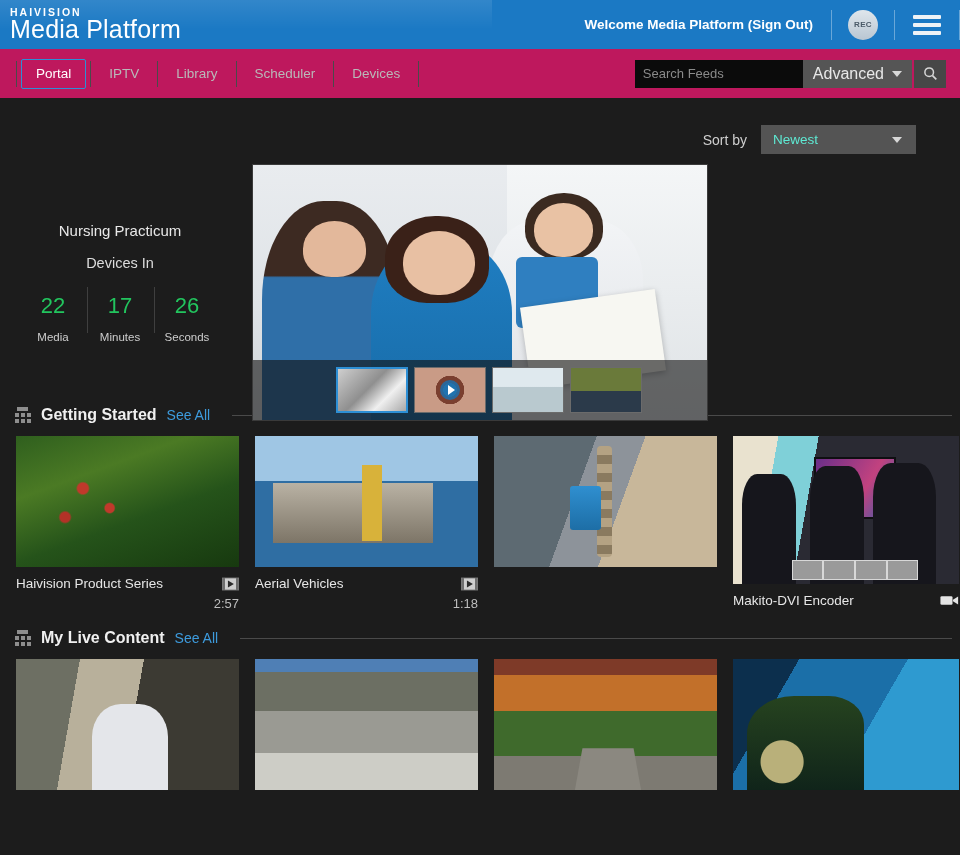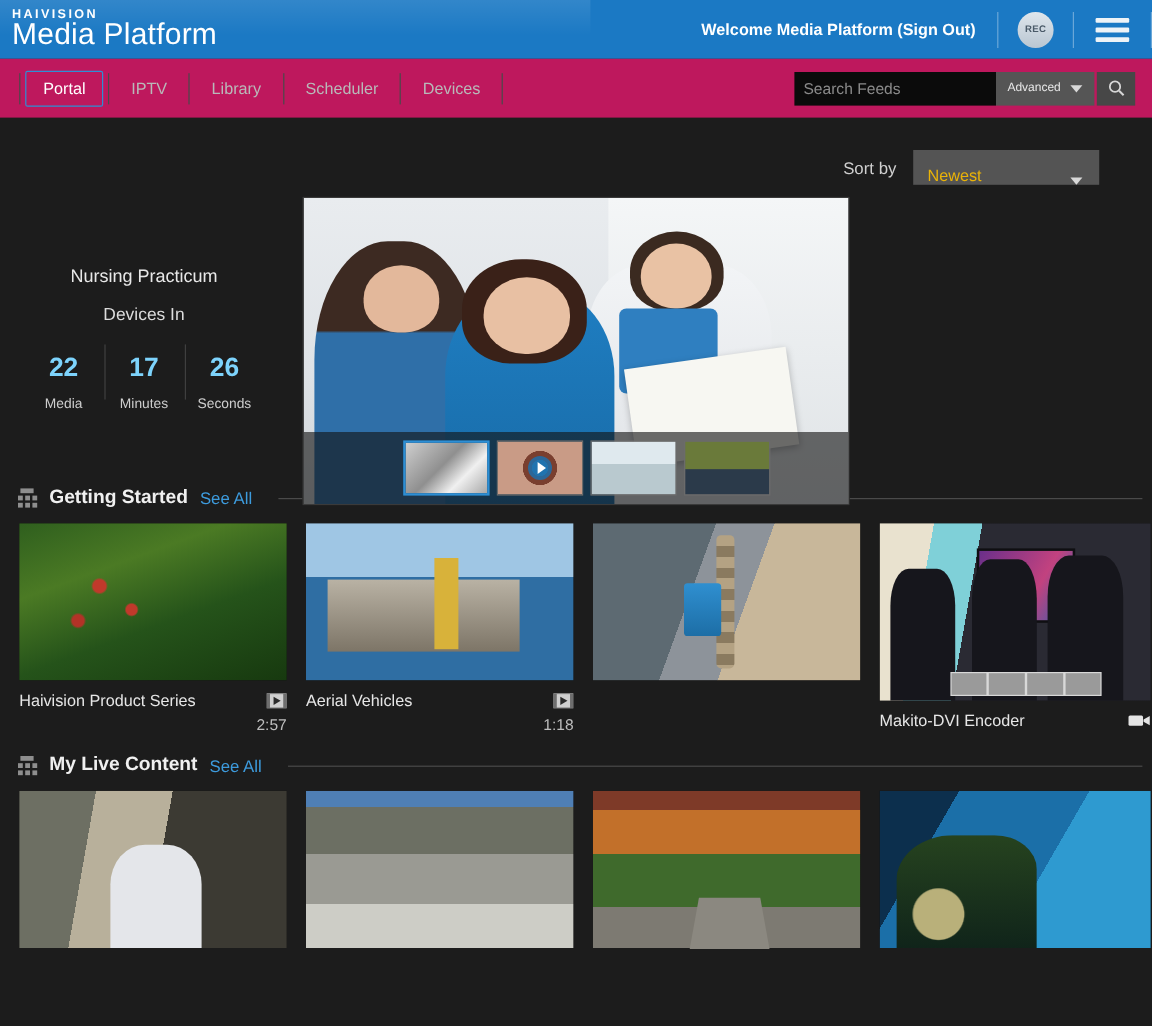--- a/index.html
+++ b/index.html
@@ -72,61 +72,61 @@
   .searchwrap {
     margin-left: auto; margin-right: 14px; display: flex; align-items: center; height: 28px;
   }
   .search-input {
     width: 168px; height: 28px; background: #0b0b0b; border: none;
     color: #cccccc; font-size: 13px; padding: 0 8px;
     font-family: "Liberation Sans", sans-serif;
   }
   .search-input::placeholder { color: #8a8a8a; }
   .adv-btn {
-    height: 28px; background: #555555; color: #e8e8e8; font-size: 10px;
+    height: 28px; background: #555555; color: #e8e8e8; font-size: 16px;
     display: flex; align-items: center; gap: 8px; padding: 0 10px; cursor: pointer;
   }
   .caret-dn {
     width: 0; height: 0; border-left: 5px solid transparent;
     border-right: 5px solid transparent; border-top: 6px solid #d8d8d8;
   }
   .search-go {
     height: 28px; width: 32px; background: #474747; margin-left: 2px;
     display: flex; align-items: center; justify-content: center; cursor: pointer;
   }
 
   
   .sortrow {
     display: flex; align-items: center; justify-content: flex-end;
     padding: 27px 44px 0 0;
   }
   .sort-label { color: #cfcfcf; font-size: 14px; margin-right: 14px; }
   .sort-select {
-    width: 155px; height: 29px; background: #545454; color: #eab308;
-    font-size: 13.5px; display: flex; align-items: flex-end;
+    width: 155px; height: 29px; background: #545454; color: #5eead4;
+    font-size: 13.5px; display: flex; align-items: center;
     padding: 0 12px; cursor: pointer; position: relative;
   }
   .sort-select .caret-dn { position: absolute; right: 14px; }
 
   
   .hero-area { position: relative; height: 228px; margin-top: 10px; }
   .countdown {
     position: absolute; left: 0; top: 58px; width: 240px; text-align: center;
   }
   .cd-title { color: #e8e8e8; font-size: 15px; margin-bottom: 16px; }
   .cd-sub { color: #dcdcdc; font-size: 14.5px; margin-bottom: 22px; }
   .cd-units { display: flex; justify-content: center; }
   .cd-unit {
     width: 67px; position: relative;
   }
   .cd-unit + .cd-unit::before {
     content: ""; position: absolute; left: 0; top: -6px;
     width: 1px; height: 46px; background: #3f3f3f;
   }
-  .cd-num { color: #7dd3fc; font-size: 22px; font-weight: 700; }
+  .cd-num { color: #22c55e; font-size: 22px; font-weight: 400; }
   .cd-lbl { color: #cdcdcd; font-size: 11.5px; margin-top: 12px; }
 
   .hero {
     position: absolute; left: 252px; top: 0; width: 456px; height: 257px;
     border: 1px solid #3a3a3a; overflow: hidden; background: #101010;
   }
   .hero-photo { position: absolute; inset: 0; }
   
   .hp-bg {
     position: absolute; inset: 0;

